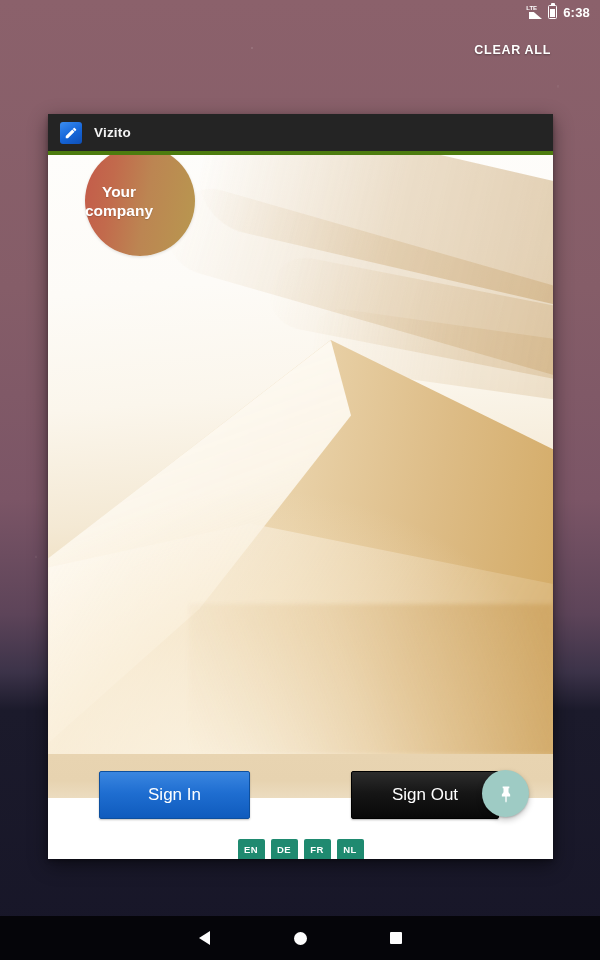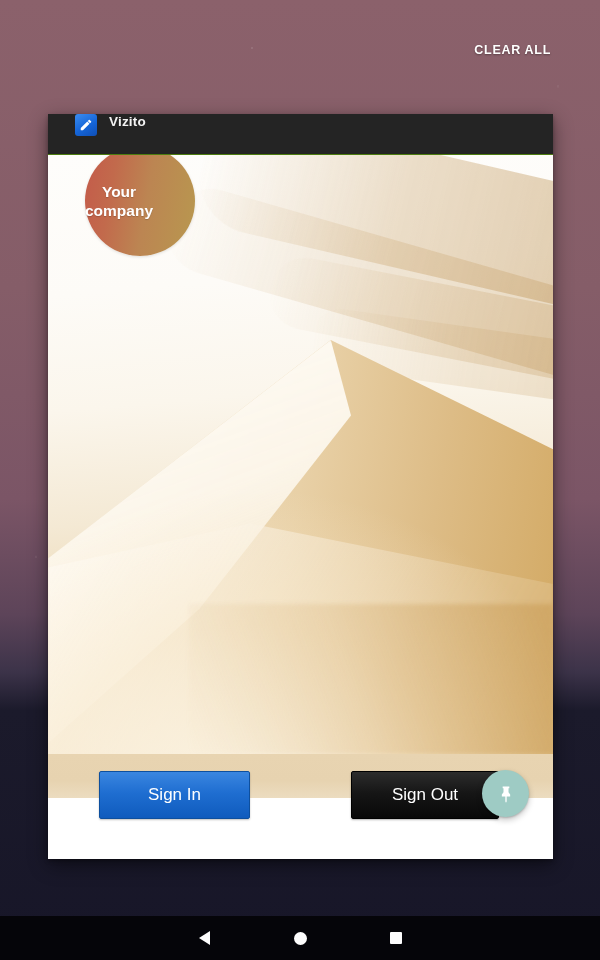--- a/index.html
+++ b/index.html
@@ -98,23 +98,23 @@
     background:#ffffff;
     box-shadow:0 6px 18px rgba(0,0,0,.45), 0 2px 4px rgba(0,0,0,.3);
     overflow:hidden;
     z-index:10;
   }
 
   
   #card-header{
     height:41px;
     background:#242424;
-    display:flex; 
-    padding-left:27px; gap:12px;
-    border-bottom:1px solid #4d7c0f;
+    display:flex; align-items:center;
+    padding-left:12px; gap:12px;
+    border-bottom:4px solid #4d7c0f;
   }
   #app-icon{
     width:22px; height:22px; border-radius:3px;
     background:linear-gradient(150deg,#3b8df0 0%,#1565d8 55%,#0f4fb5 100%);
     display:flex; align-items:center; justify-content:center;
     flex:0 0 auto;
   }
   #app-icon svg{ display:block; }
   #app-title{
     color:#f3f3f3; font-size:13.5px; font-weight:bold; letter-spacing:.2px;
@@ -278,20 +278,31 @@
   }
   .nav-recents{
     width:12px;height:12px;background:#fdfdfd;border-radius:1px;
   }
 </style>
 </head>
 <body>
 
 <div id="screen">
 
+  <div id="status-bar">
+    <div class="sig-wrap">
+      <div class="sig-tri"></div>
+      <div class="sig-cut"></div>
+      <div class="sig-lte">LTE</div>
+    </div>
+    <div class="batt">
+      <div class="batt-fill"></div>
+    </div>
+    <div class="status-time">6:38</div>
+  </div>
 
   <div id="clear-all">CLEAR ALL</div>
 
   <div id="task-card">
 
     <div id="card-header">
       <div id="app-icon">
         <svg width="14" height="14" viewBox="0 0 24 24" aria-hidden="true">
           <path d="M3 17.2V21h3.8L18 9.8 14.2 6 3 17.2zM20.7 7.1c.4-.4.4-1 0-1.4l-2.4-2.4c-.4-.4-1-.4-1.4 0l-1.9 1.9L18.8 9l1.9-1.9z" fill="#ffffff"></path>
         </svg>
@@ -325,20 +336,26 @@
 
         <div id="btn-signout">Sign Out</div>
         <div id="btn-signin">Sign In</div>
 
         <div id="fab">
           <svg width="20" height="20" viewBox="0 0 24 24" aria-hidden="true">
             <path d="M16 3v2h-1v5l2 2.5V15h-4.2v6l-.8 1.5-.8-1.5v-6H7v-2.5L9 10V5H8V3h8z" fill="#ffffff"></path>
           </svg>
         </div>
 
+        <div id="lang-row">
+          <div class="lang-btn">EN</div>
+          <div class="lang-btn">DE</div>
+          <div class="lang-btn">FR</div>
+          <div class="lang-btn">NL</div>
+        </div>
       </div>
 
     </div>
   </div>
 
   <div id="nav-bar">
     <div class="nav-slot">
       <div class="nav-back"></div>
     </div>
     <div class="nav-slot">

